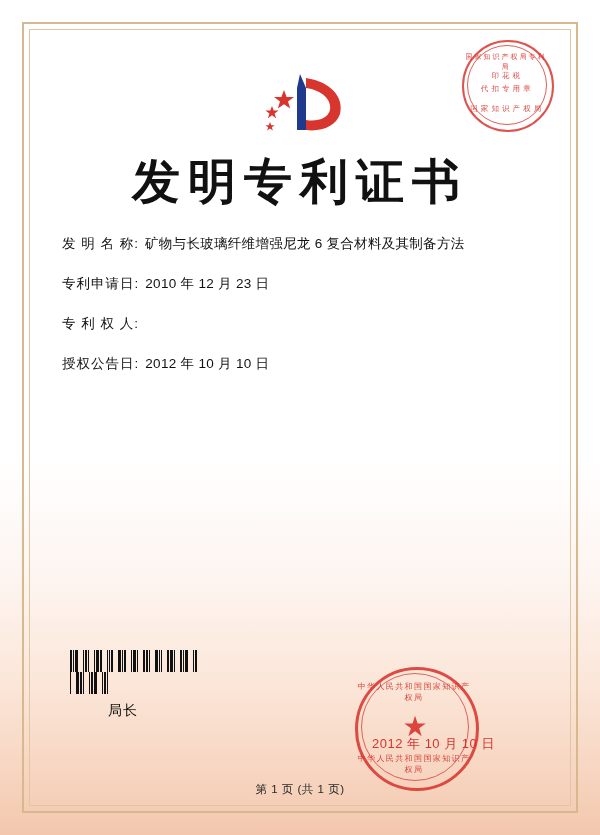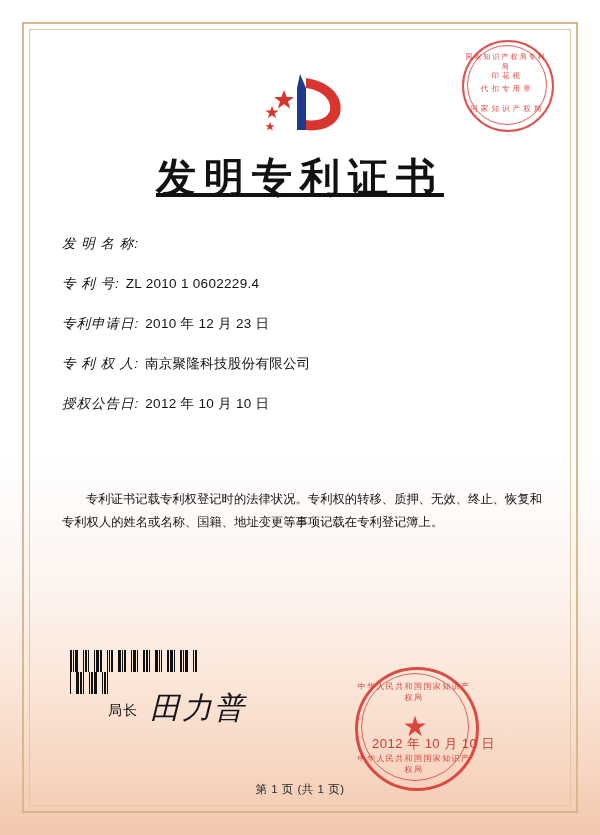--- a/index.html
+++ b/index.html
@@ -123,47 +123,45 @@
     opacity: 0.9;
   }
 
   
   .title {
     position: absolute;
     left: 0;
     right: 0;
     top: 150px;
     text-align: center;
-    font-size: 40px;
+    font-size: 48px;
     letter-spacing: 8px;
     font-weight: bold;
     color: #111;
     font-family: "DejaVu Serif", serif;
-    text-decoration: underline;
   }
 
   
   .fields {
     position: absolute;
     left: 62px;
     top: 235px;
     right: 60px;
   }
   .field-row {
     display: flex;
     align-items: baseline;
     margin-bottom: 22px;
     font-size: 13.5px;
     color: #111;
     font-family: "Liberation Sans", sans-serif;
   }
   .field-label {
     white-space: nowrap;
     letter-spacing: 1px;
-    font-style: italic;
   }
   .field-value {
     margin-left: 6px;
     letter-spacing: 0.3px;
   }
 
   
   .body-text {
     position: absolute;
     left: 62px;
@@ -332,62 +330,56 @@
     <div class="t-line l1">印 花 税</div>
     <div class="t-line l2">代 扣 专 用 章</div>
     <div class="t-line l3">国 家 知 识 产 权 局</div>
   </div>
 
   <div class="title">发明专利证书</div>
 
   <div class="fields">
     <div class="field-row">
       <span class="field-label">发 明 名 称:</span>
-    </div>
-    <div class="field-row">
-      <span class="field-label">专 利 号:</span>
-      <span class="field-value">ZL 2010 1 0602229.4</span>
+      <span class="field-value">矿物与长玻璃纤维增强尼龙 6 复合材料及其制备方法</span>
     </div>
     <div class="field-row">
       <span class="field-label">专利申请日:</span>
       <span class="field-value">2010 年 12 月 23 日</span>
     </div>
     <div class="field-row">
       <span class="field-label">专 利 权 人:</span>
-      <span class="field-value">南京聚隆科技股份有限公司</span>
     </div>
     <div class="field-row">
       <span class="field-label">授权公告日:</span>
       <span class="field-value">2012 年 10 月 10 日</span>
     </div>
   </div>
 
   <div class="body-text">
-    <p>专利证书记载专利权登记时的法律状况。专利权的转移、质押、无效、终止、恢复和专利权人的姓名或名称、国籍、地址变更等事项记载在专利登记簿上。</p>
   </div>
 
   <div class="barcode">
     <span style="width:2px"></span><span style="width:1px"></span><span style="width:3px"></span>
     <span style="width:1px"></span><span style="width:2px"></span><span style="width:1px"></span>
     <span style="width:1px"></span><span style="width:3px"></span><span style="width:2px"></span>
     <span style="width:1px"></span><span style="width:1px"></span><span style="width:2px"></span>
     <span style="width:3px"></span><span style="width:1px"></span><span style="width:2px"></span>
     <span style="width:1px"></span><span style="width:3px"></span><span style="width:1px"></span>
     <span style="width:2px"></span><span style="width:2px"></span><span style="width:1px"></span>
     <span style="width:3px"></span><span style="width:1px"></span><span style="width:1px"></span>
     <span style="width:2px"></span><span style="width:3px"></span><span style="width:1px"></span>
     <span style="width:2px"></span><span style="width:1px"></span><span style="width:3px"></span>
     <span style="width:1px"></span><span style="width:2px"></span><span style="width:1px"></span>
     <span style="width:3px"></span><span style="width:2px"></span><span style="width:1px"></span>
     <span style="width:1px"></span><span style="width:2px"></span><span style="width:3px"></span>
     <span style="width:1px"></span><span style="width:2px"></span><span style="width:1px"></span>
   </div>
 
   <div class="sig-label">局长</div>
-  <div class="signature">田力普</div>
 
   <div class="seal">
     <div class="ring1"></div>
     <div class="ring2"></div>
     <div class="seal-arc">中华人民共和国国家知识产权局</div>
     <div class="star">★</div>
     <div class="seal-bottom">中华人民共和国国家知识产权局</div>
   </div>
 
   <div class="seal-date">2012 年 10 月 10 日</div>

